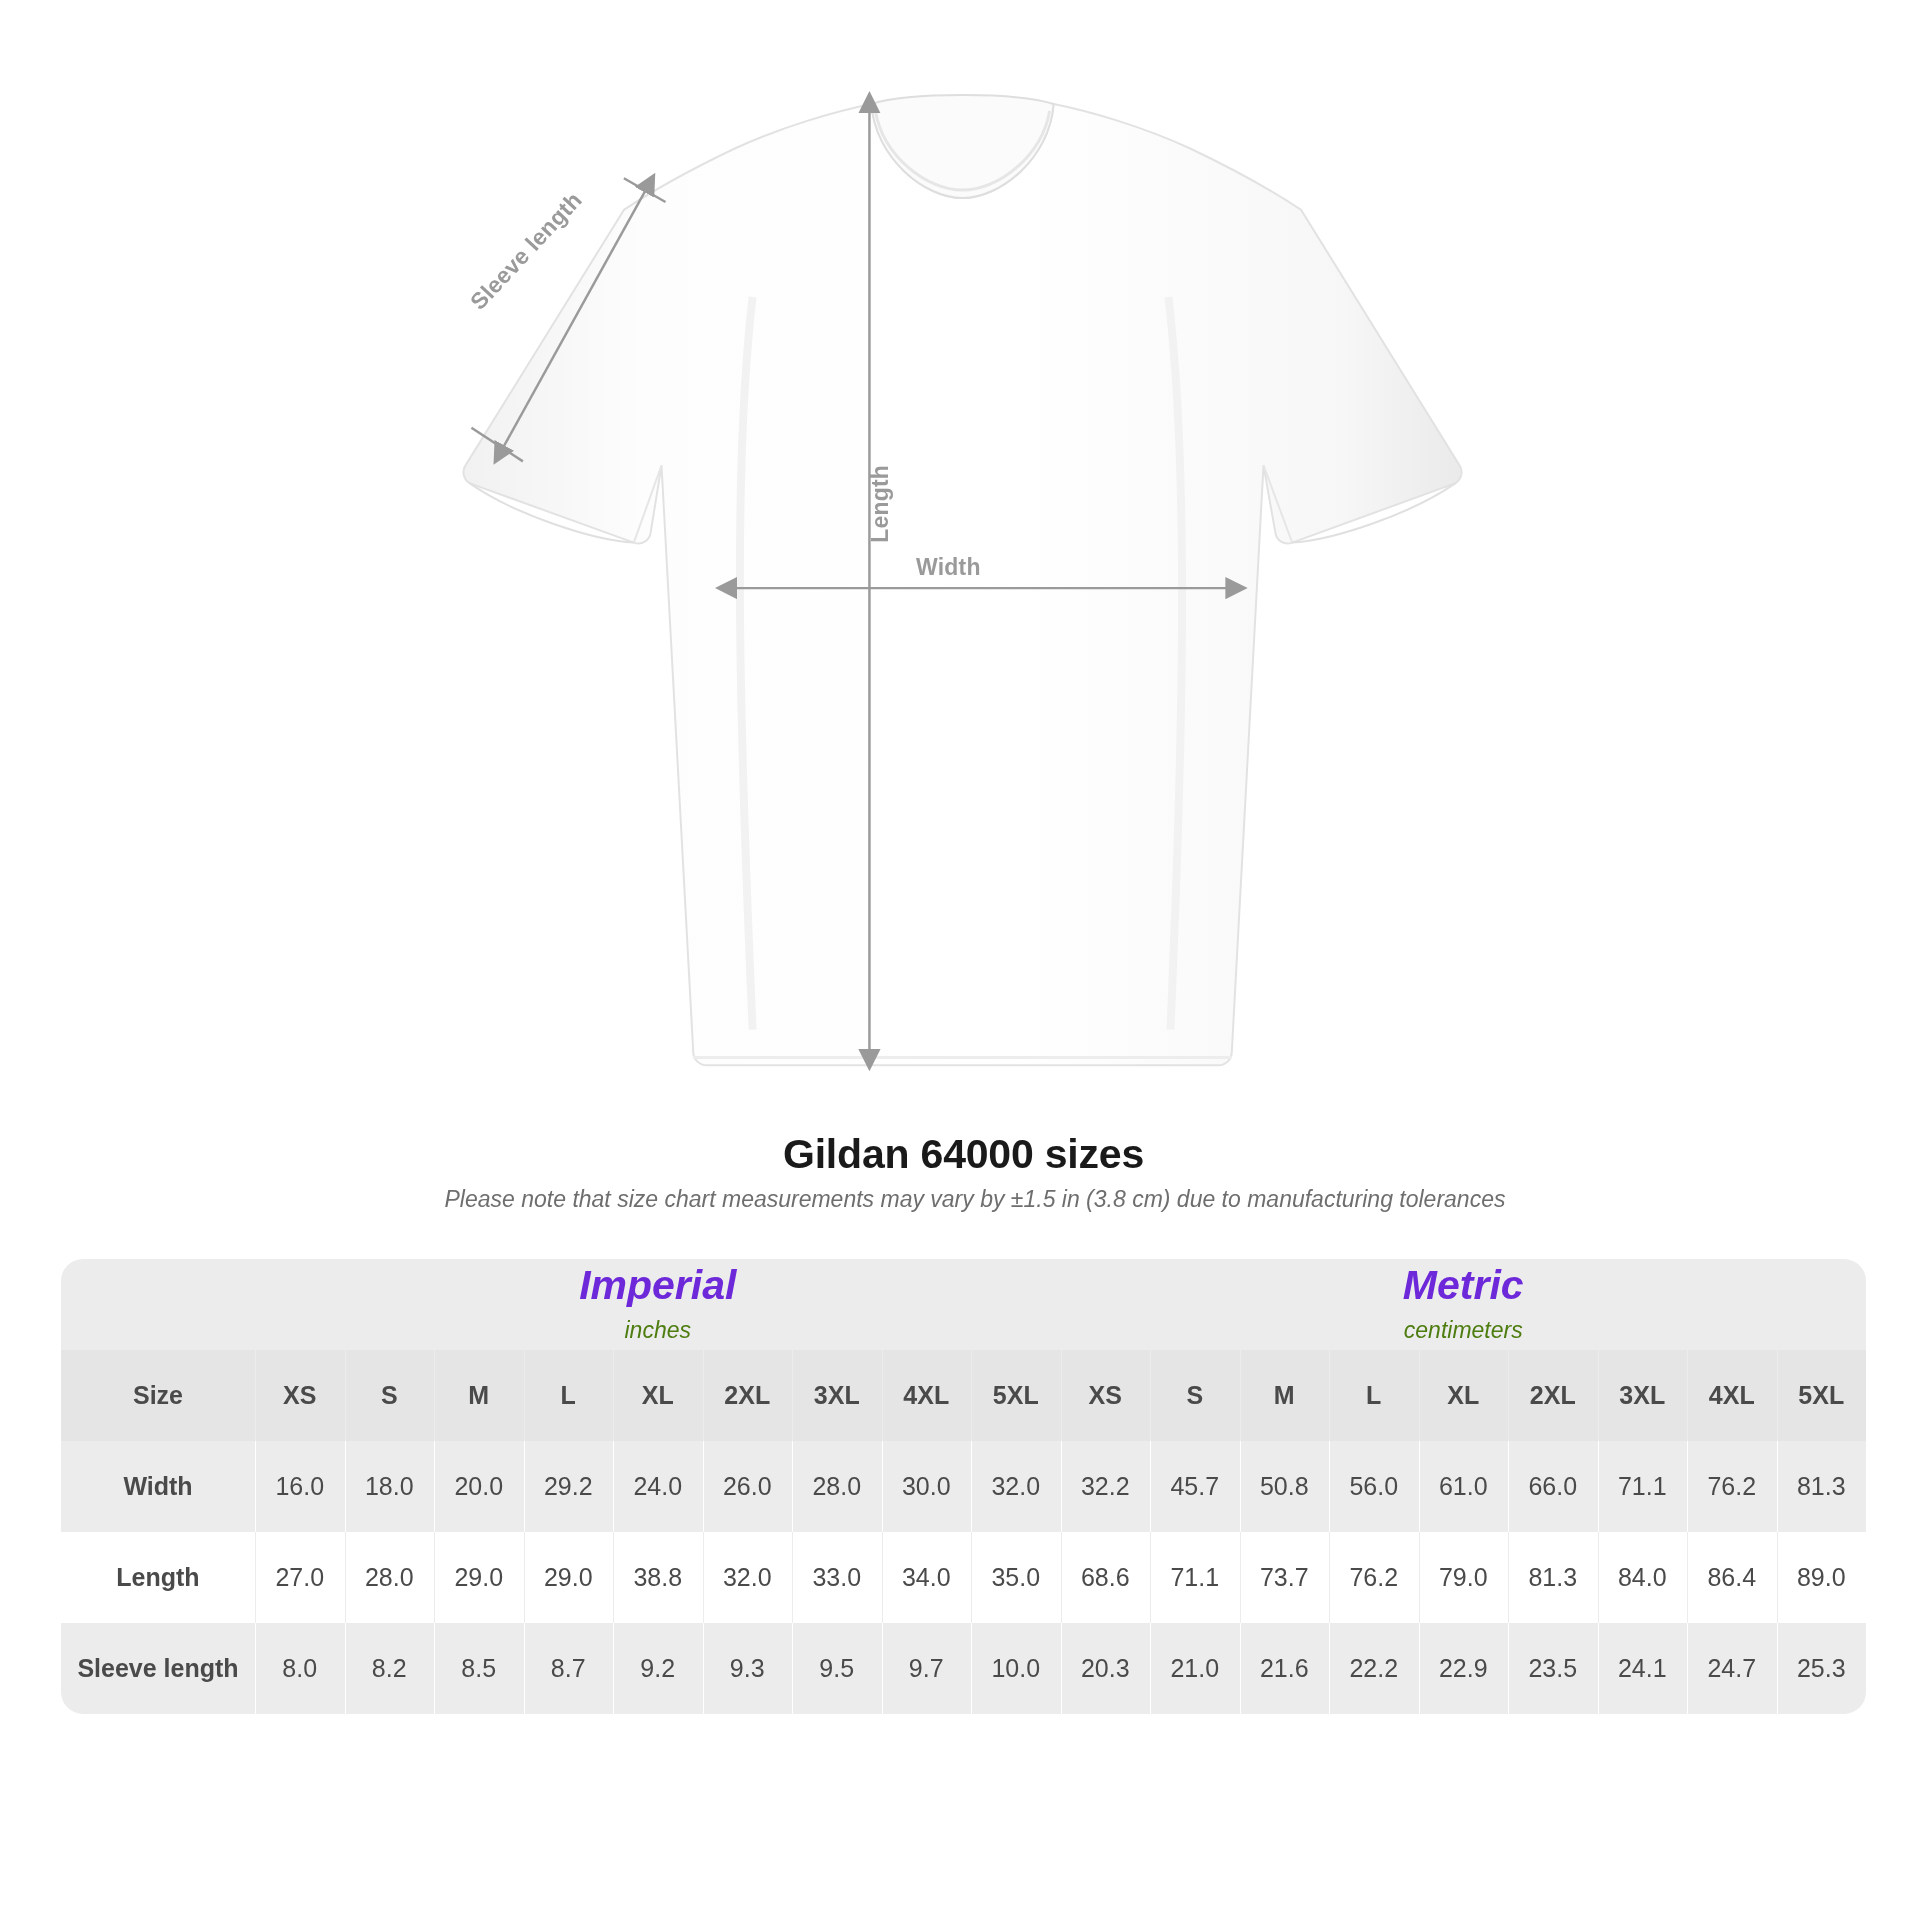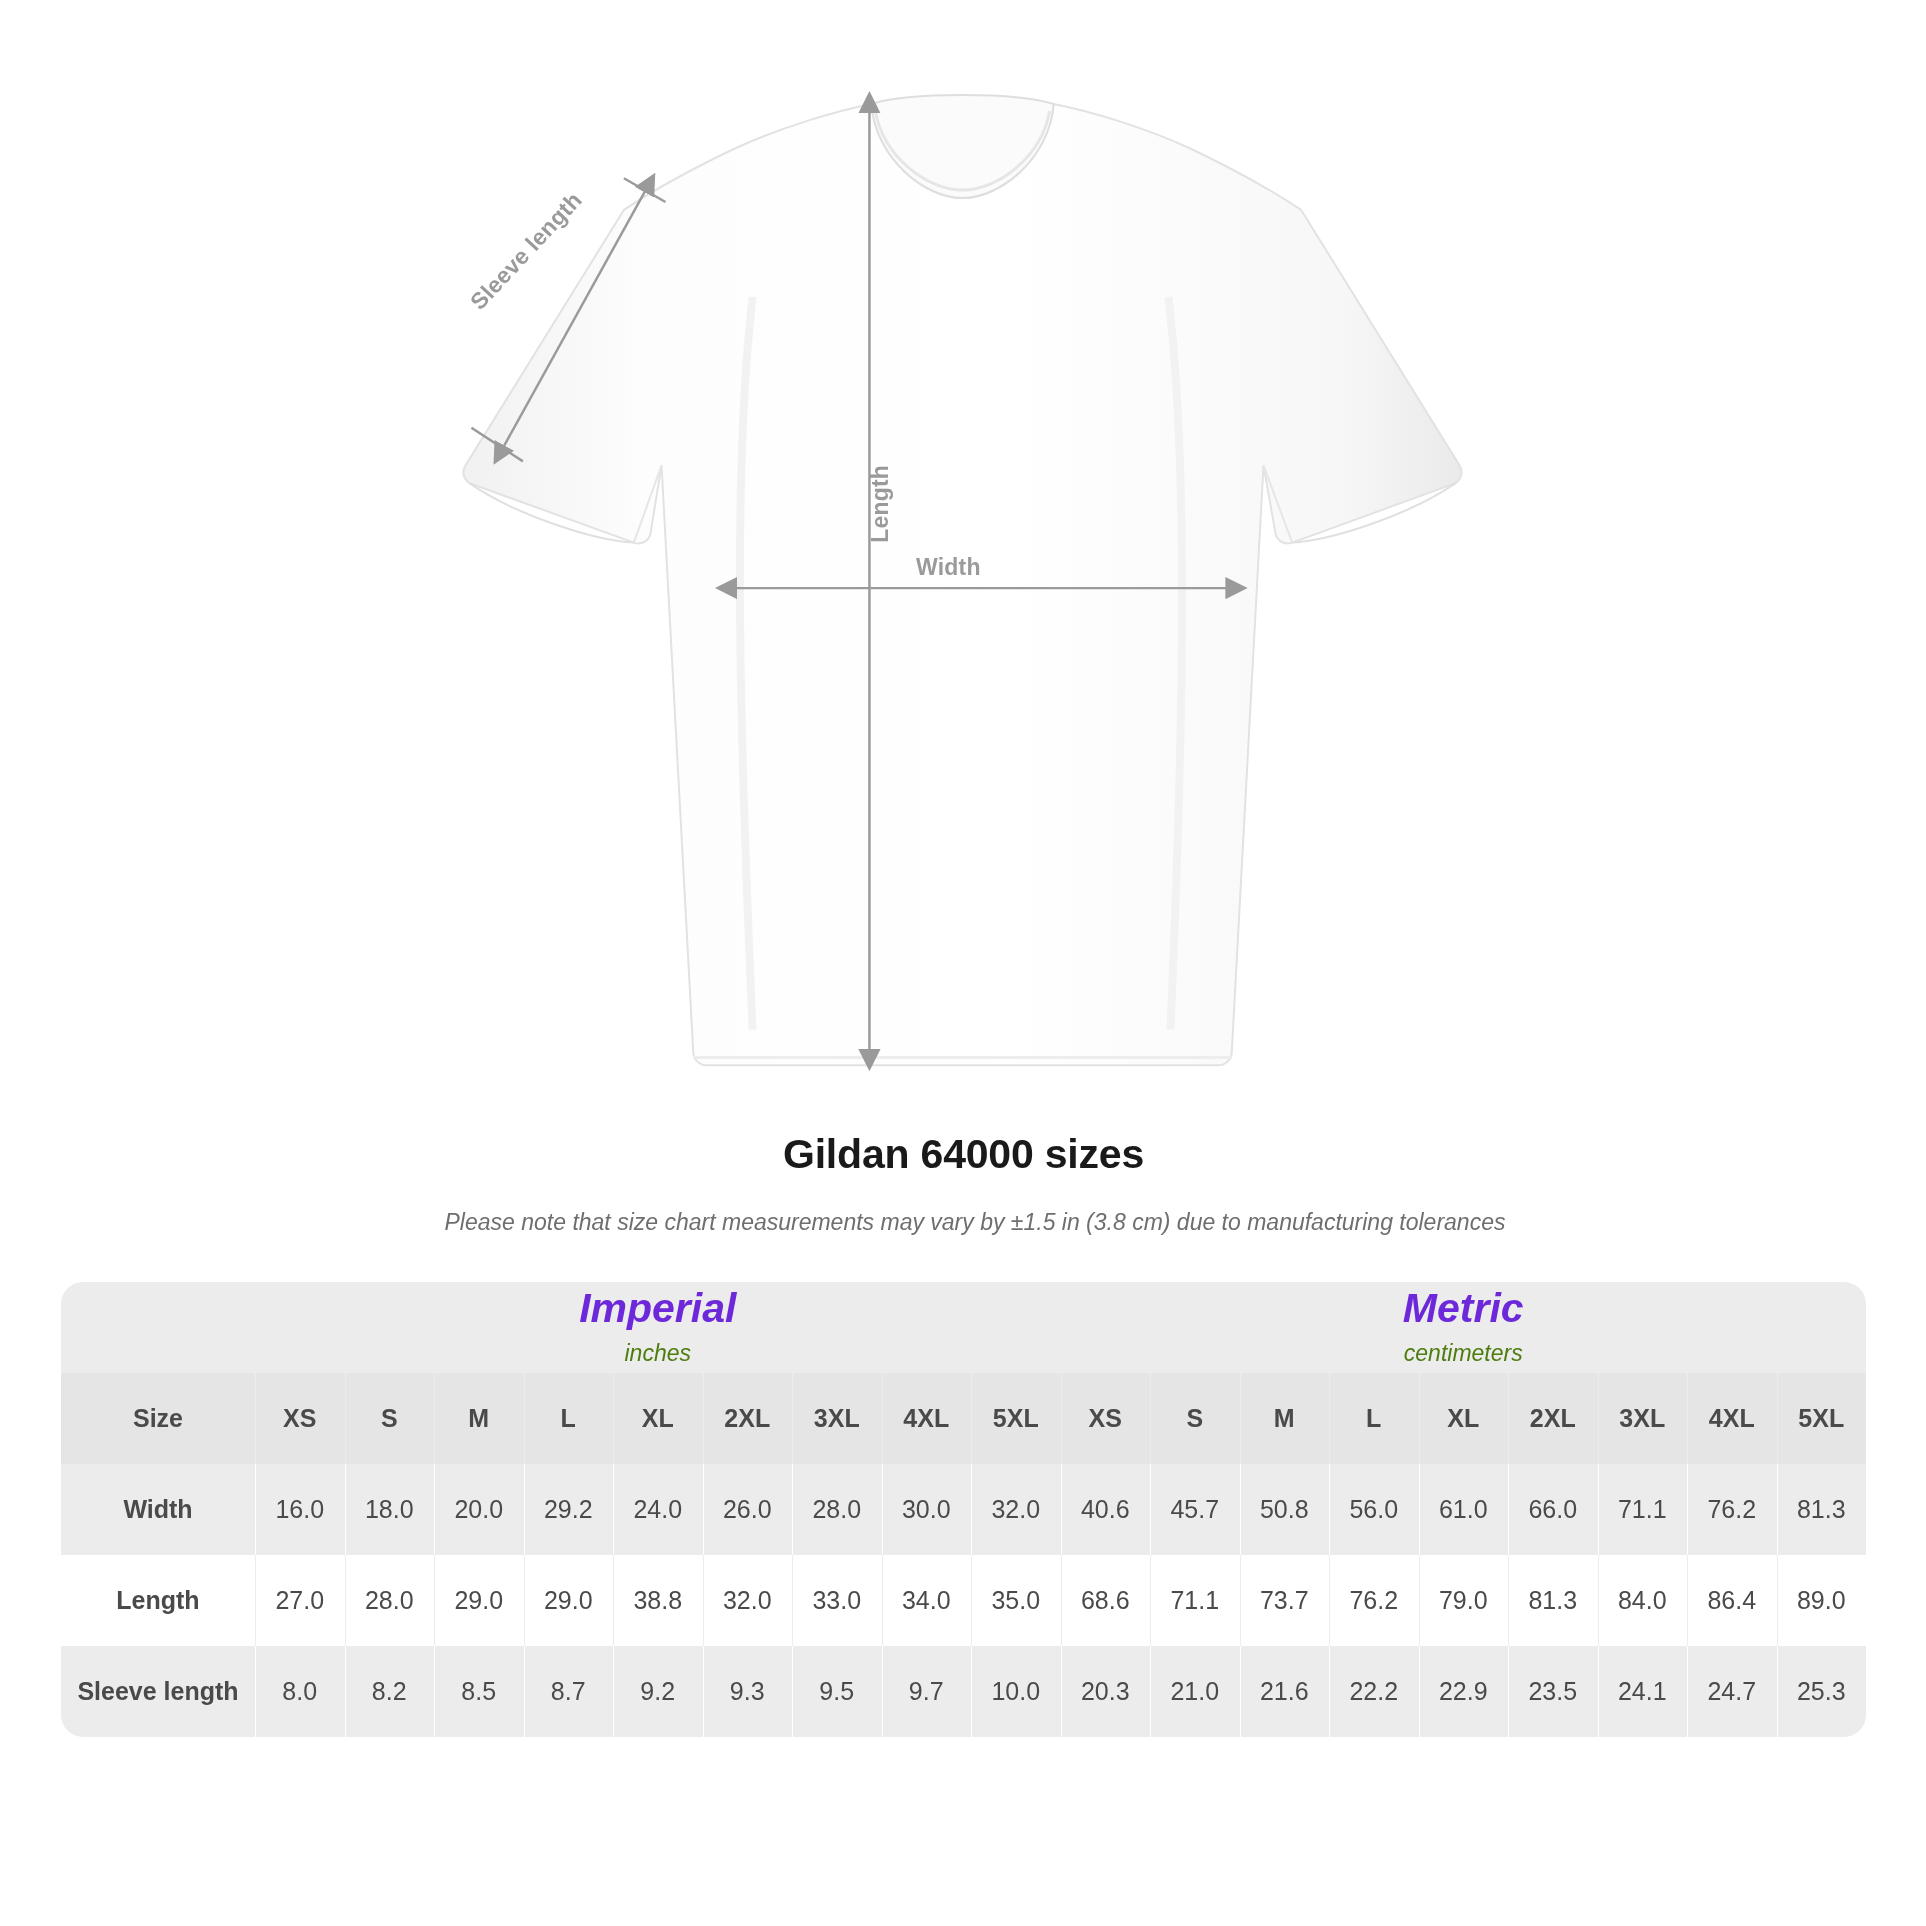--- a/index.html
+++ b/index.html
@@ -63,21 +63,21 @@
     margin-top: 14px;
   }
   .chart-title {
     font-size: 41px;
     font-weight: bold;
     color: #1a1a1a;
     letter-spacing: -0.2px;
     margin-top: 32px;
   }
   .chart-note {
-    margin-top: 31px;
+    margin-top: 8px;
     font-size: 23px;
     font-style: italic;
     color: #6e6e6e;
     padding-left: 23px;
   }
 
   
   .table-wrap {
     margin: 46px 61px 0 61px;
     border-radius: 22px;
@@ -266,21 +266,21 @@
           <td class="rowlabel">Width</td>
           <td class="cell-sep">16.0</td>
           <td class="cell-sep">18.0</td>
           <td class="cell-sep">20.0</td>
           <td class="cell-sep">29.2</td>
           <td class="cell-sep">24.0</td>
           <td class="cell-sep">26.0</td>
           <td class="cell-sep">28.0</td>
           <td class="cell-sep">30.0</td>
           <td class="cell-sep">32.0</td>
-          <td class="cell-sep">40.6</td>
+          <td class="cell-sep">32.2</td>
           <td class="cell-sep">45.7</td>
           <td class="cell-sep">50.8</td>
           <td class="cell-sep">56.0</td>
           <td class="cell-sep">61.0</td>
           <td class="cell-sep">66.0</td>
           <td class="cell-sep">71.1</td>
           <td class="cell-sep">76.2</td>
           <td class="cell-sep">81.3</td>
         </tr>
 

